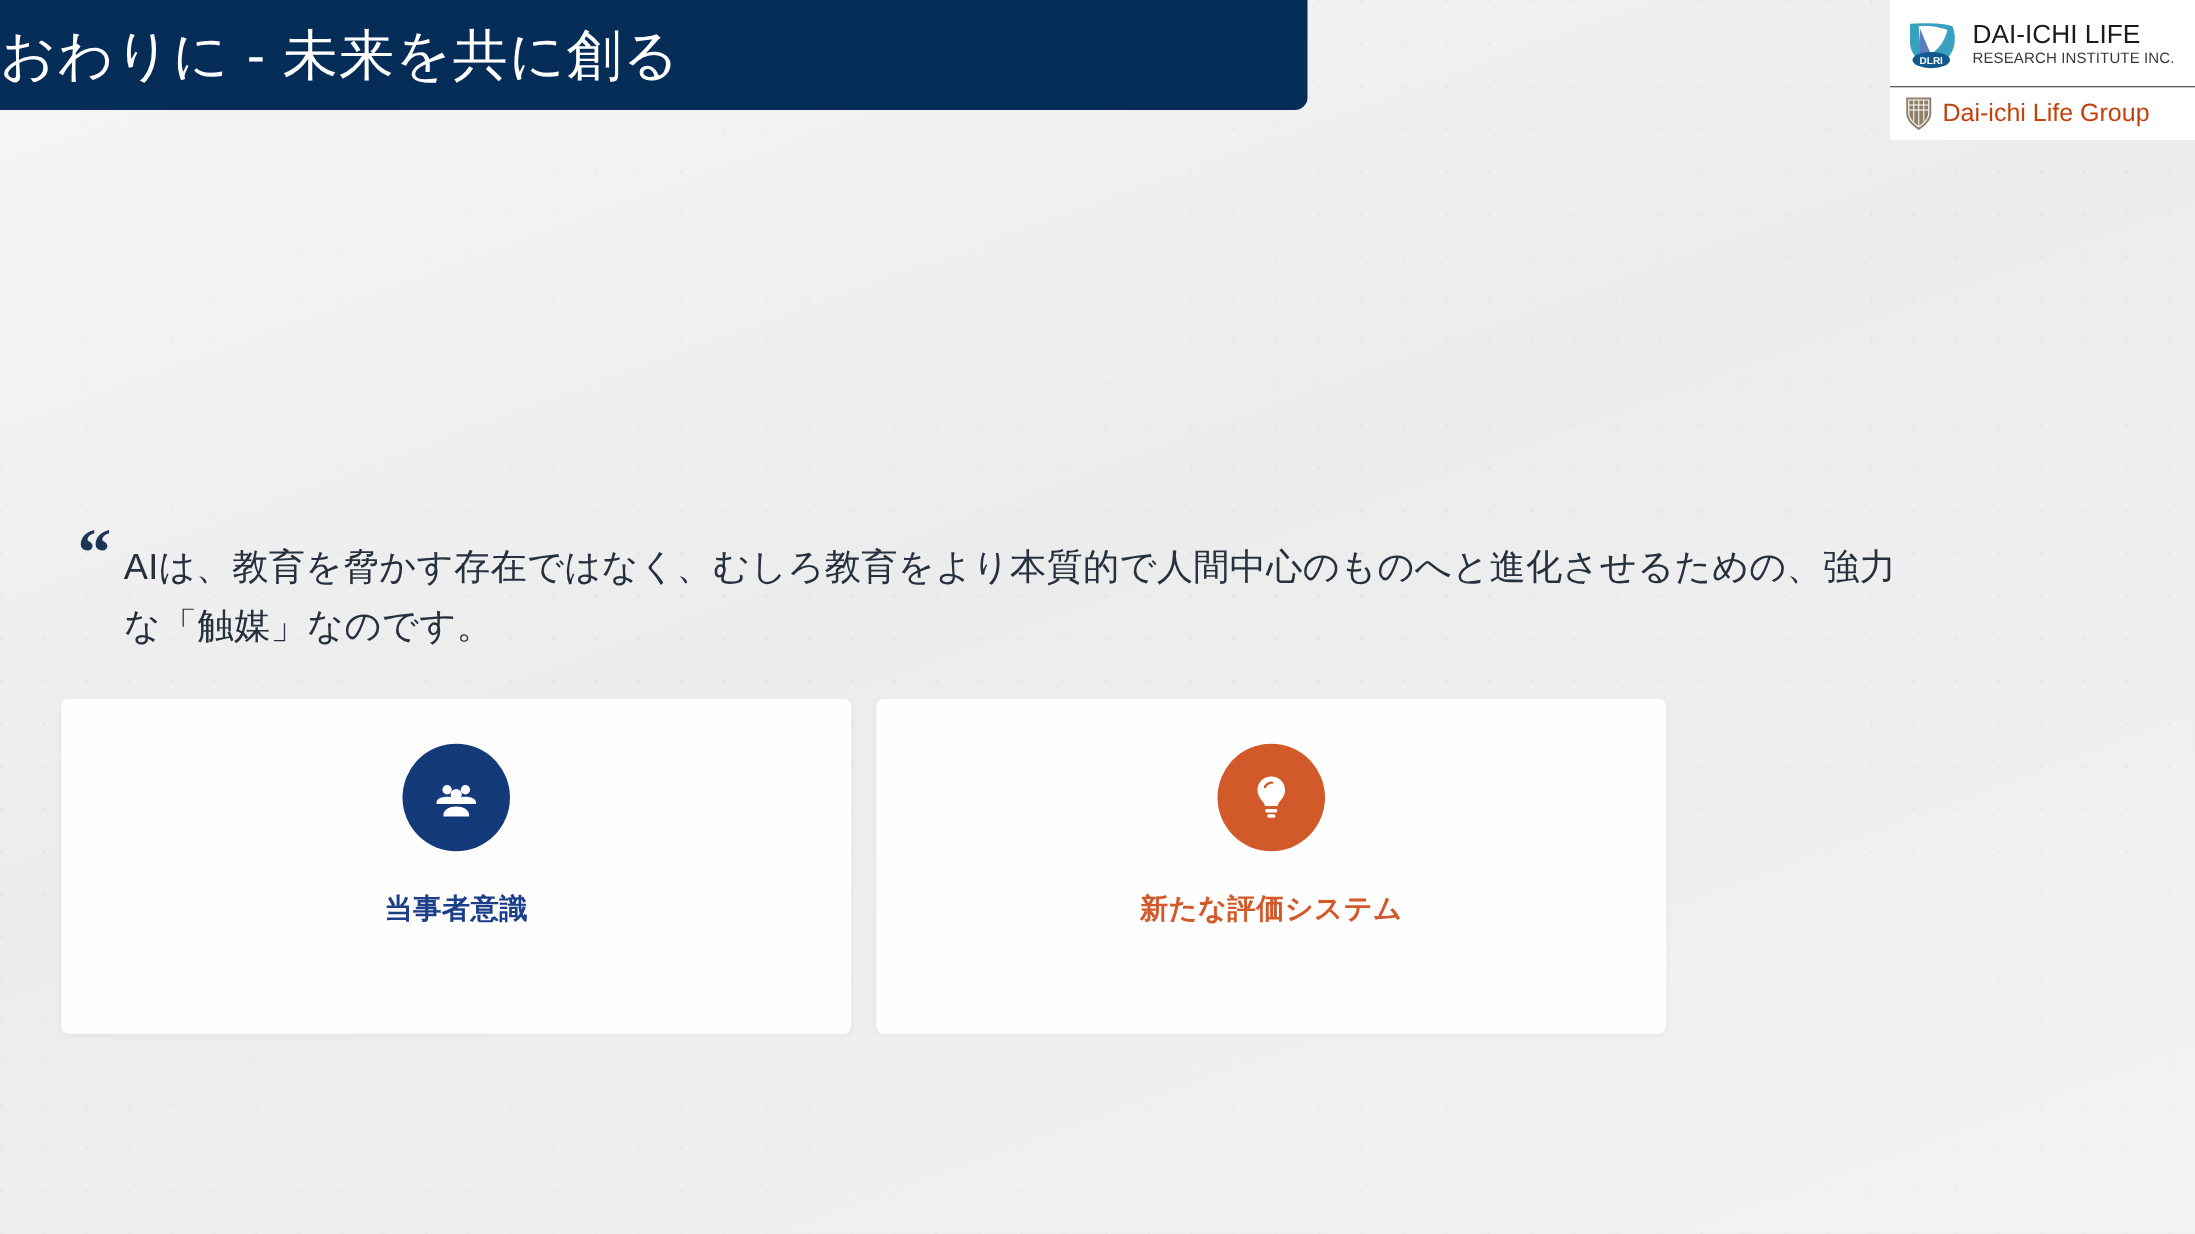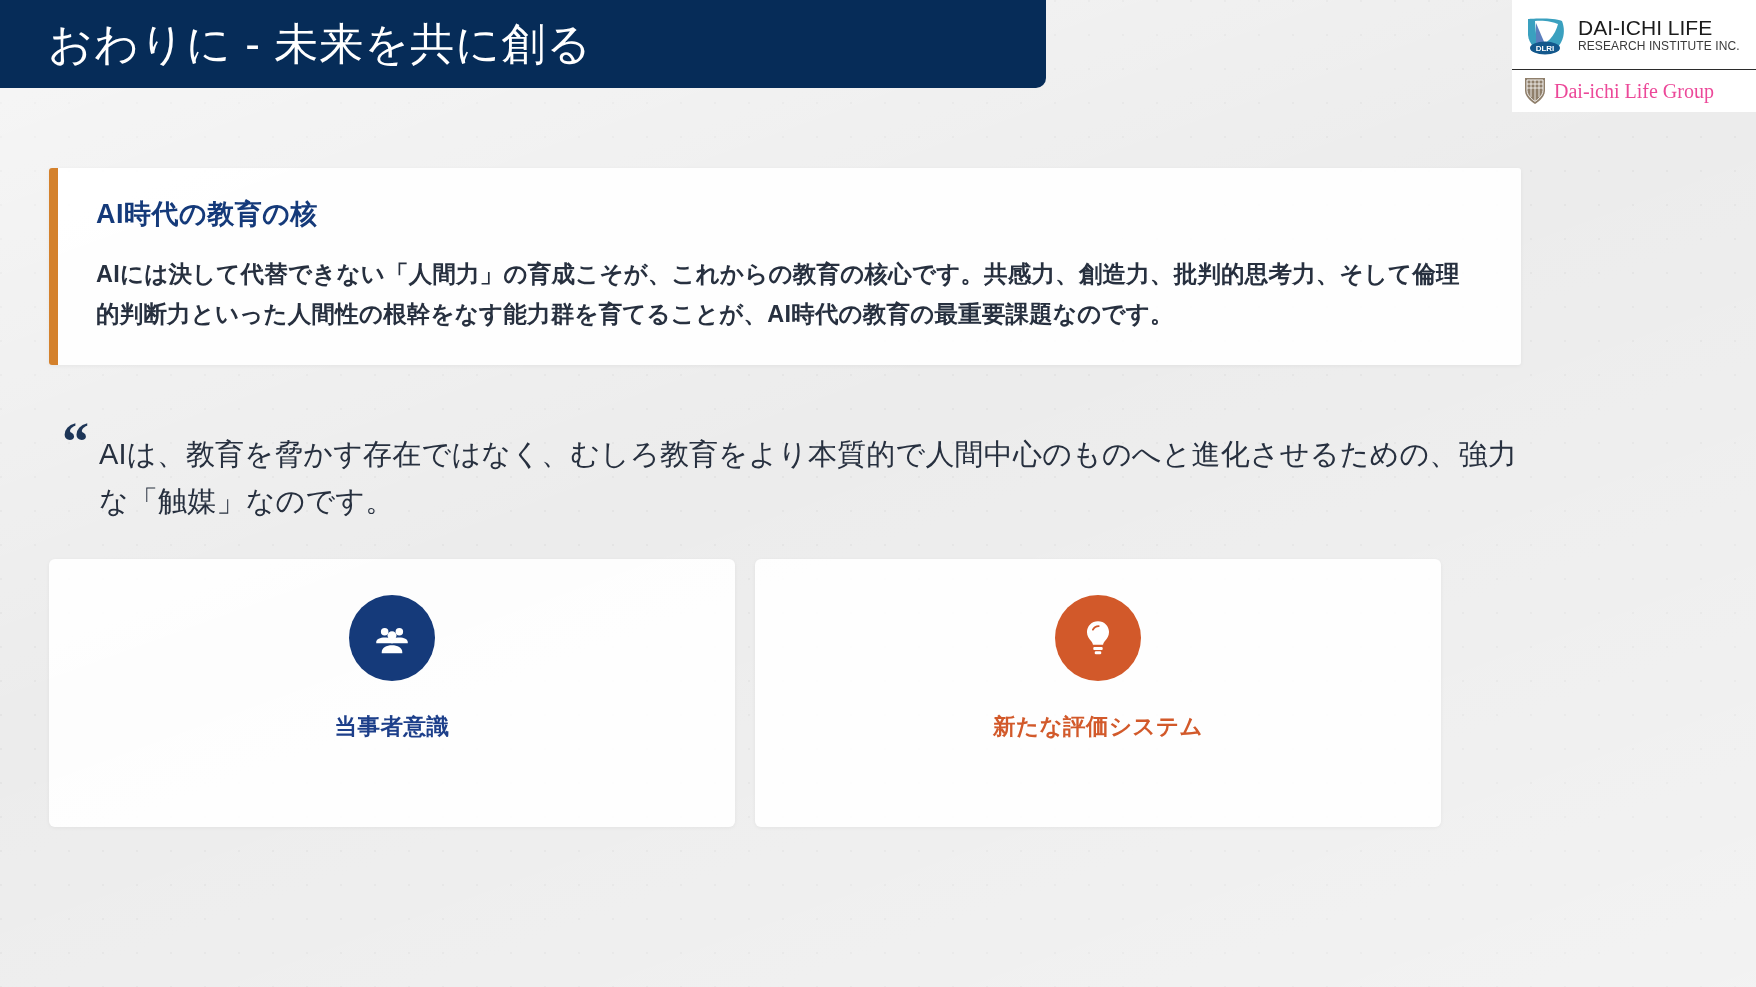--- a/index.html
+++ b/index.html
@@ -45,21 +45,20 @@
     border-bottom-right-radius: 10px;
     display: flex;
     align-items: center;
     z-index: 3;
   }
   .header-title {
     color: #ffffff;
     font-size: 44px;
     font-weight: 400;
     letter-spacing: 1px;
-    margin-left: 48px;
     white-space: nowrap;
   }
 
   
   .logo-block {
     position: absolute;
     right: 0;
     top: 0;
     width: 244px;
     z-index: 4;
@@ -110,23 +109,22 @@
     padding-left: 12px;
   }
   .group-shield {
     width: 22px;
     height: 28px;
     flex: 0 0 22px;
     margin-right: 8px;
   }
   .group-text {
     font-size: 20px;
-    color: #ec4899;
+    color: #c2410c;
     white-space: nowrap;
-    font-family: Liberation Serif, serif;
   }
 
   
   .main-card {
     position: absolute;
     left: 49px;
     top: 168px;
     width: 1472px;
     min-height: 190px;
     background: rgba(255,255,255,0.93);
@@ -178,21 +176,21 @@
     line-height: 1.62;
     letter-spacing: 0.2px;
     padding-top: 13px;
   }
 
   
   .cards-row {
     position: absolute;
     left: 49px;
     top: 559px;
-    width: 1392px;
+    width: 1284px;
     display: flex;
     gap: 20px;
     z-index: 2;
   }
   .info-card {
     flex: 1 1 0;
     background: rgba(255,255,255,0.90);
     border-radius: 6px;
     box-shadow: 0 1px 4px rgba(0,0,0,0.05);
     padding: 36px 26px 30px 26px;
@@ -257,24 +255,20 @@
         <svg width="22" height="28" viewBox="0 0 22 28" aria-hidden="true">
           <path d="M1 1 H21 V14 C21 21 11 27 11 27 C11 27 1 21 1 14 Z" fill="#8f7f6b"></path>
           <path d="M3 3 H19 V13.5 C19 19.5 11 24.5 11 24.5 C11 24.5 3 19.5 3 13.5 Z" fill="none" stroke="#ffffff" stroke-width="0.9"></path>
           <path d="M3 7 H19 M3 11 H19 M7 3.2 V20 M11 3 V24 M15 3.2 V20" stroke="#ffffff" stroke-width="0.8" fill="none"></path>
         </svg>
       </div>
       <div class="group-text">Dai-ichi Life Group</div>
     </div>
   </div>
 
-  <div class="main-card">
-    <div class="main-card-title">AI時代の教育の核</div>
-    <div class="main-card-body">AIには決して代替できない「人間力」の育成こそが、これからの教育の核心です。共感力、創造力、批判的思考力、そして倫理的判断力といった人間性の根幹をなす能力群を育てることが、AI時代の教育の最重要課題なのです。</div>
-  </div>
 
   <div class="quote-row">
     <div class="quote-mark">“</div>
     <div class="quote-text">AIは、教育を脅かす存在ではなく、むしろ教育をより本質的で人間中心のものへと進化させるための、強力な「触媒」なのです。</div>
   </div>
 
   <div class="cards-row">
 
     <div class="info-card">
       <div class="icon-circle" style="background:#153a7a;">

